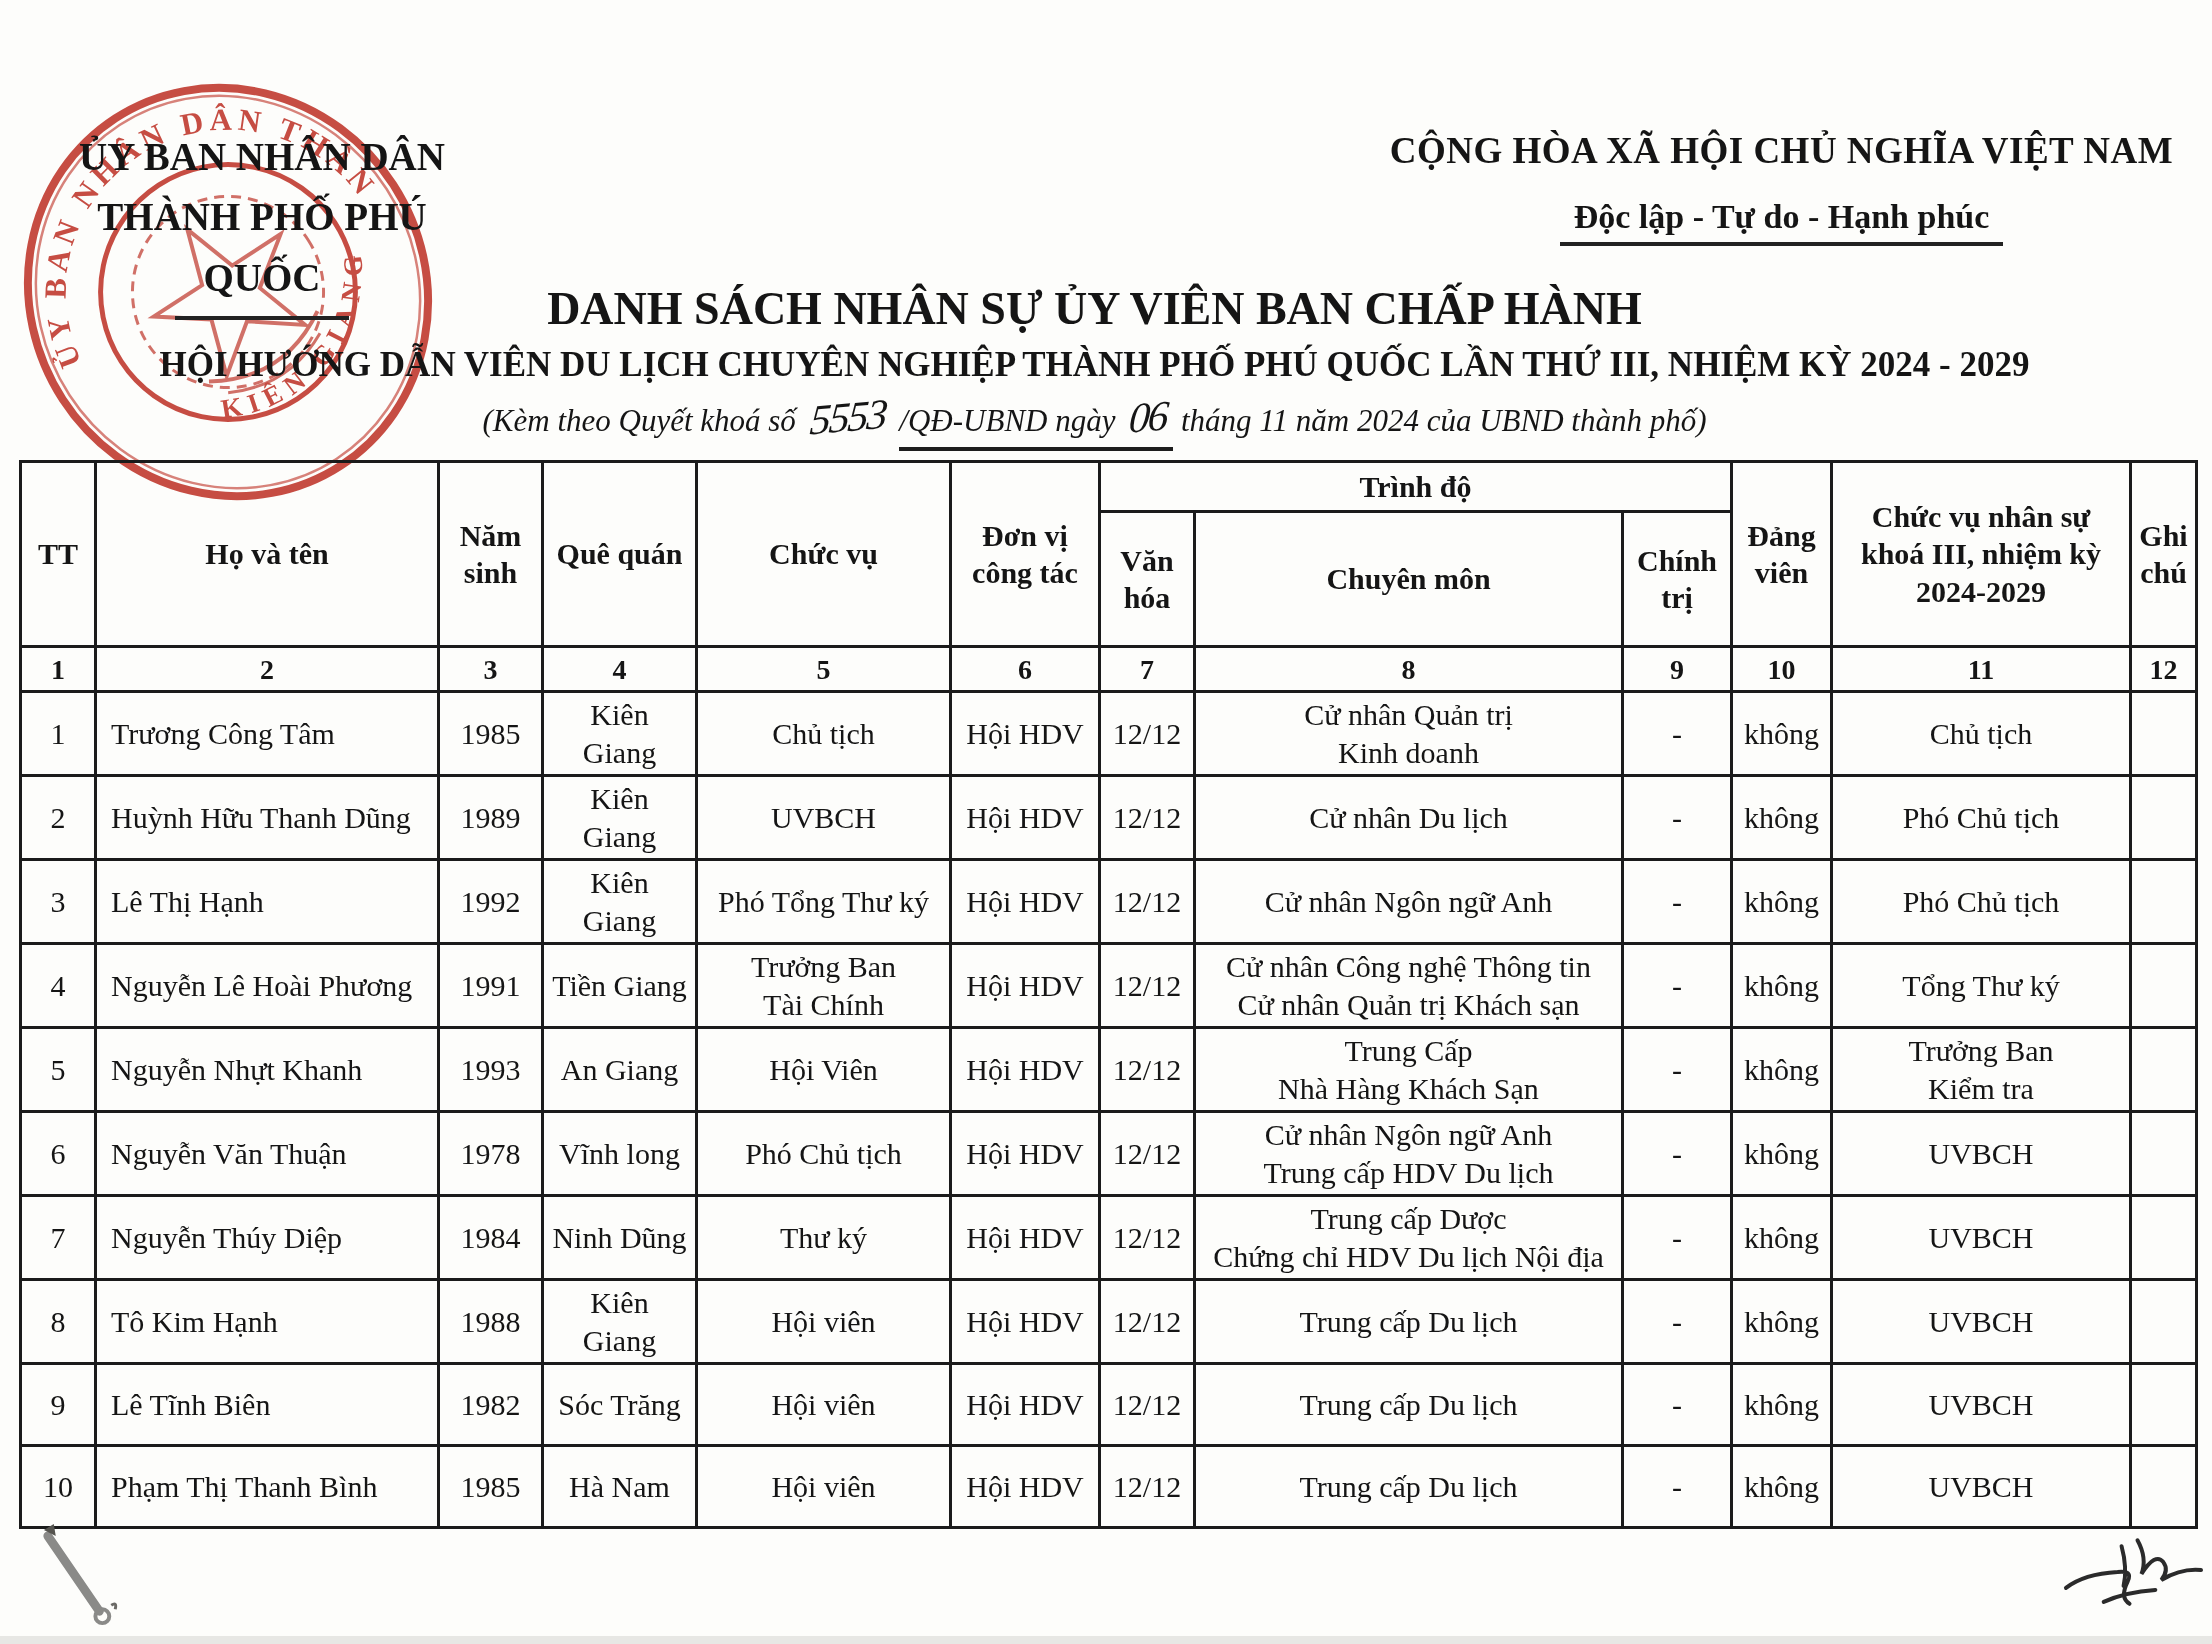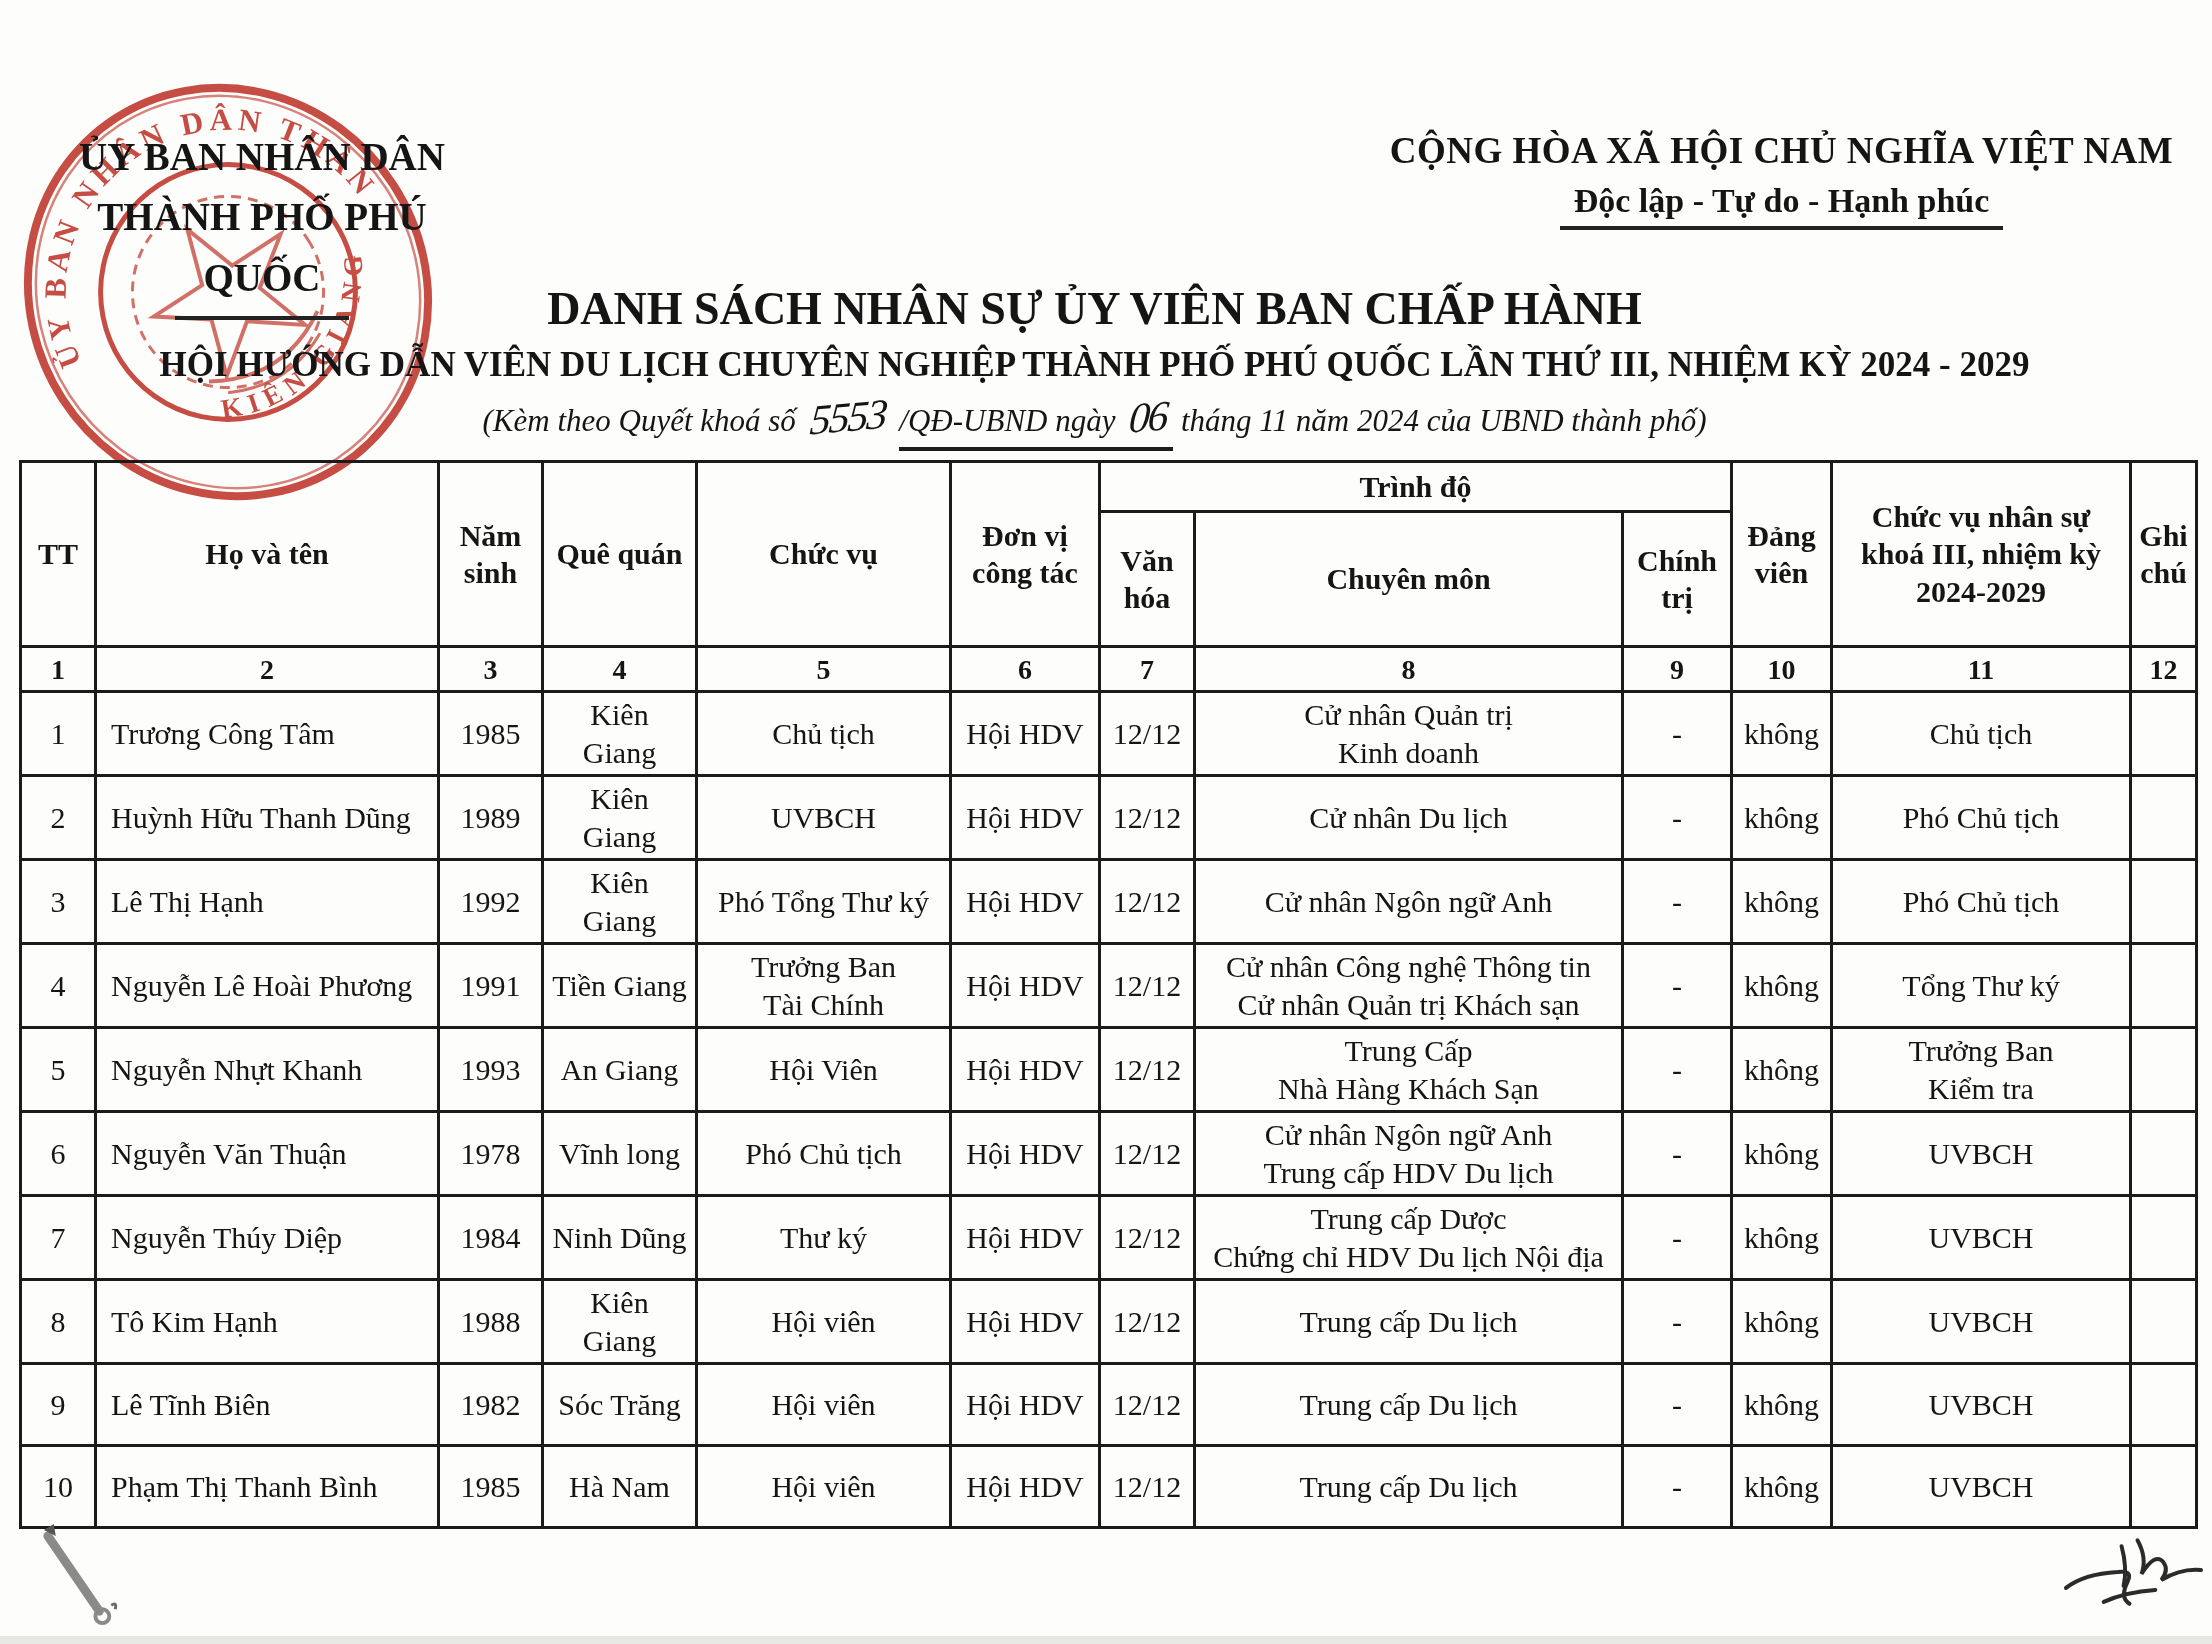--- a/index.html
+++ b/index.html
@@ -20,21 +20,21 @@
     text-align:center; font-weight:bold; font-size:39px; line-height:1.55;
     z-index:2;
   }
   .org-underline { width:174px; border-top:4px solid #222; margin:8px auto 0; }
   .vn-right {
     position:absolute; left:1361px; top:129px; width:841px;
     text-align:center; font-weight:bold; z-index:2;
   }
   .vn-right .quoc-hieu { font-size:37px; letter-spacing:0.5px; }
   .vn-right .motto {
-    display:inline-block; font-size:34px; margin-top:10px;
+    display:inline-block; font-size:34px; margin-top:26px;
     border-bottom:4px solid #222; padding:0 14px 6px;
   }
 
   
   .stamp { position:absolute; left:14px; top:68px; z-index:1; opacity:.88; }
 
   
   .title-block {
     position:absolute; left:40px; top:282px; width:2109px;
     text-align:center; z-index:2;

